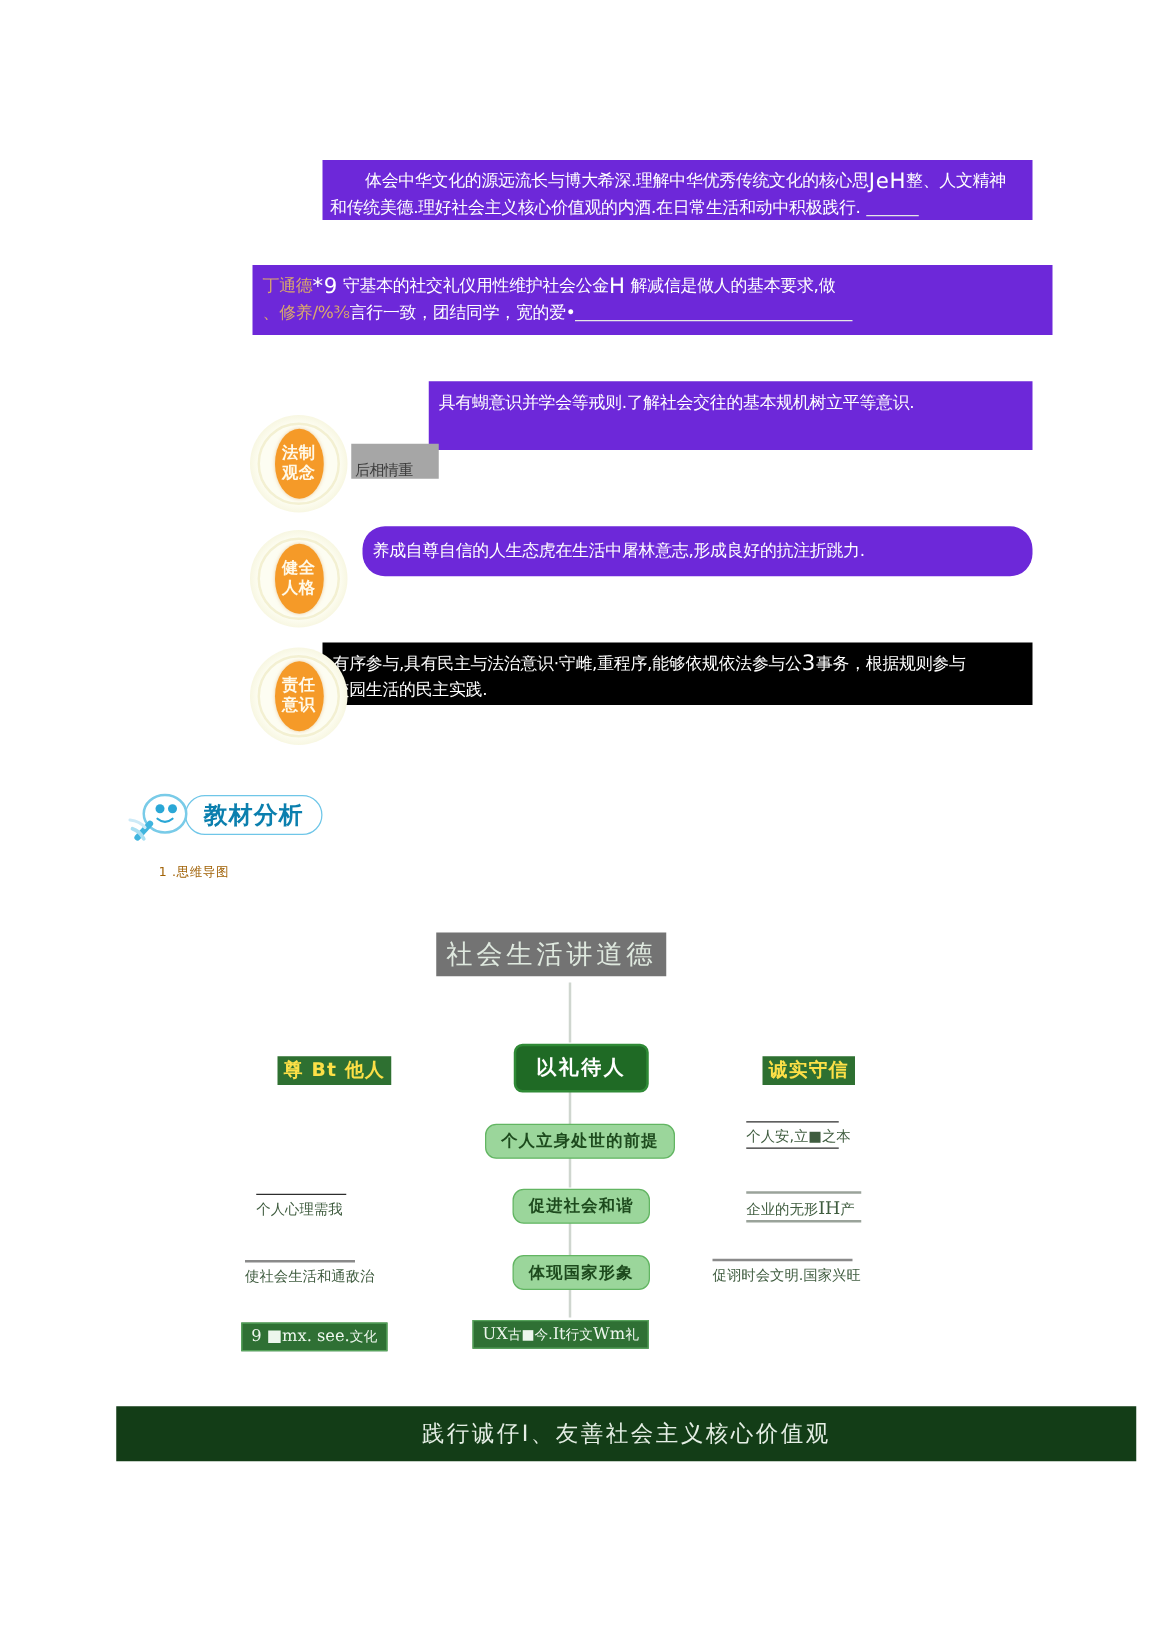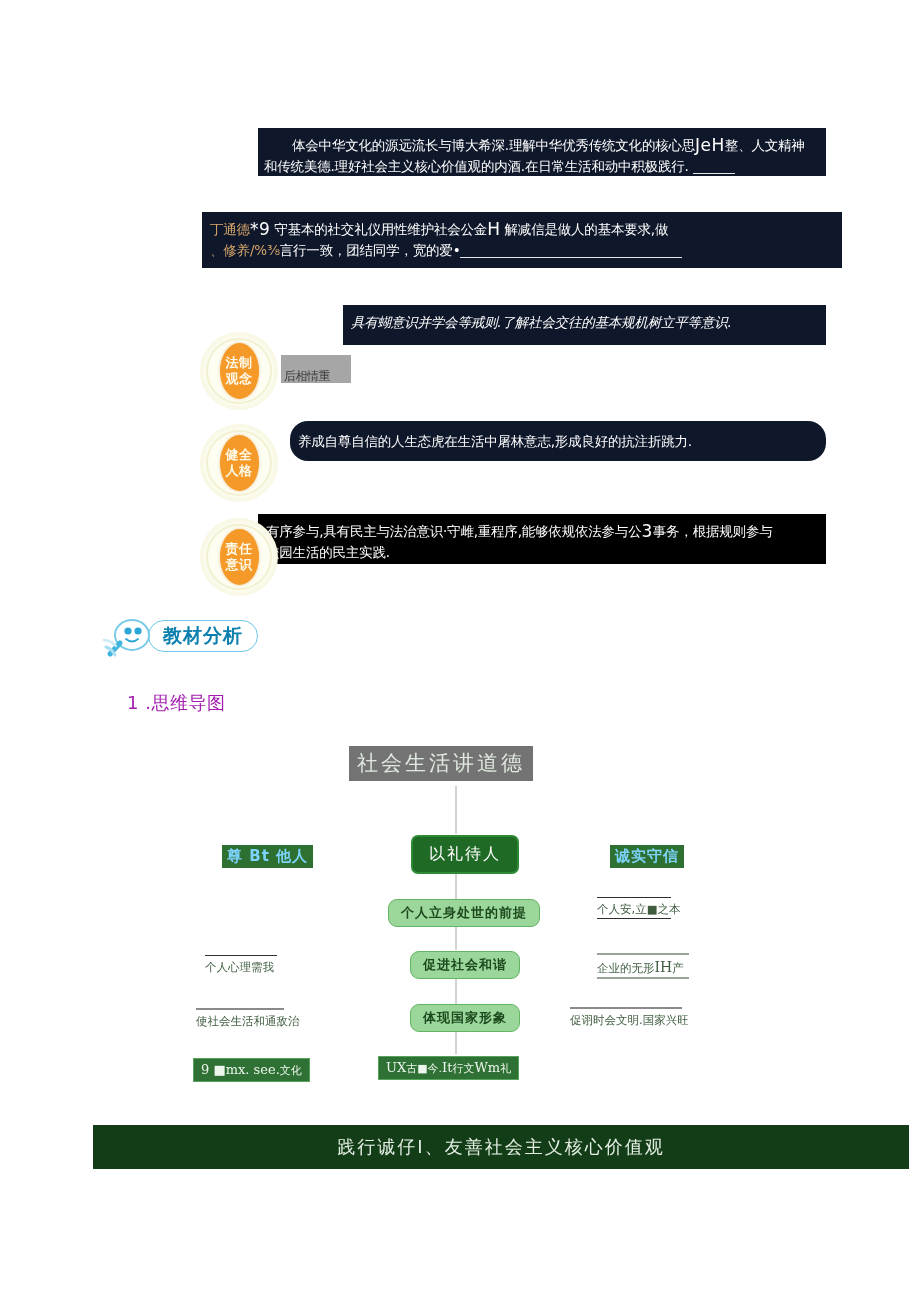--- a/index.html
+++ b/index.html
@@ -17,21 +17,21 @@
   }
   .page {
     position: relative;
     width: 920px;
     height: 1301px;
   }
 
   
   .obj-block {
     position: absolute;
-    background: #0f172a;
+    background: #6d28d9;
     color: #ffffff;
     font-size: 13.5px;
     line-height: 21px;
     padding: 7px 6px 7px 8px;
     box-sizing: border-box;
     letter-spacing: -0.2px;
   }
   .obj-block.dark {
     background: #000000;
     color: #ffffff;
@@ -118,53 +118,53 @@
     font-size: 19px;
     font-weight: bold;
     letter-spacing: 1px;
     display: flex;
     align-items: center;
     padding: 0 14px;
     margin-left: -16px;
   }
   .subhead {
     position: absolute;
-    font-size: 18px;
+    font-size: 10px;
     letter-spacing: 0.5px;
-    color: #a21caf;
+    color: #a16207;
   }
 
   
   .mm-title {
     position: absolute;
     background: #737373;
     color: #dfe9df;
     font-size: 21px;
     letter-spacing: 3px;
     padding: 3px 8px 4px 8px;
     font-family: "DejaVu Serif", "Liberation Serif", serif;
   }
   .mm-top {
     position: absolute;
     font-size: 15px;
-    color: #7dd3fc;
+    color: #fde047;
     background: #2e7031;
     padding: 2px 5px;
     letter-spacing: 1px;
     font-weight: bold;
     white-space: nowrap;
   }
   .mm-center-box {
     position: absolute;
     background: #1f6a25;
     border: 2px solid #2f8a36;
     border-radius: 7px;
     color: #ffffff;
     font-size: 16px;
-    font-weight: normal;
+    font-weight: bold;
     letter-spacing: 2px;
     padding: 7px 16px;
     white-space: nowrap;
   }
   .mm-green-pill {
     position: absolute;
     background: #9bd69b;
     border: 1.5px solid #62b562;
     border-radius: 9px;
     color: #1d4a1d;
@@ -235,21 +235,21 @@
     <div>
       <span class="amber">丁通德</span><span class="lat">*9</span>
       <span>守基本的社交礼仪用性维护社会公金</span><span class="lat">H</span>
       <span>解减信是做人的基本要求,做</span>
     </div>
     <div>
       <span class="amber">、修养/%⅜</span><span>言行一致，团结同学，宽的爱•</span><span class="rule-inline" style="width:222px;"></span>
     </div>
   </div>
 
-  <div class="obj-block" style="left:343px; top:305px; width:483px; height:40px; font-style:italic;">
+  <div class="obj-block" style="left:343px; top:305px; width:483px; height:55px; ">
     <span>具有蝴意识并学会等戒则.了解社会交往的基本规机树立平等意识.</span>
   </div>
 
   <div class="badge" style="left:200px; top:332px;">
     <div class="badge-core">
       <span>法制</span>
       <span>观念</span>
     </div>
   </div>
 
@@ -277,21 +277,21 @@
     </div>
   </div>
 
   <div class="badge" style="left:200px; top:518px;">
     <div class="badge-core">
       <span>责任</span>
       <span>意识</span>
     </div>
   </div>
 
-  <div class="section-head" style="left:102px; top:616px;justify-content:flex-end;">
+  <div class="section-head" style="left:102px; top:632px;justify-content:flex-end;">
     <div class="head-icon">
       <svg width="62" height="42" viewBox="0 0 62 42" xmlns="http://www.w3.org/2000/svg" aria-hidden="true">
         <ellipse cx="30" cy="19" rx="17" ry="15" fill="#ffffff" stroke="#79cbe8" stroke-width="2"></ellipse>
         <circle cx="26" cy="15" r="3.6" fill="#2aa7d6"></circle>
         <circle cx="36" cy="15" r="3.6" fill="#2aa7d6"></circle>
         <path d="M24 23 q6 5 12 0" stroke="#2aa7d6" stroke-width="1.8" fill="none" stroke-linecap="round"></path>
         <path d="M18 27 L8 38" stroke="#3fb4de" stroke-width="5" stroke-linecap="round"></path>
         <path d="M4 31 q6 2 9 8" stroke="#a9dff2" stroke-width="3" fill="none" stroke-linecap="round"></path>
         <path d="M2 24 q8 1 12 6" stroke="#cdeaf7" stroke-width="2.5" fill="none" stroke-linecap="round"></path>
       </svg>

